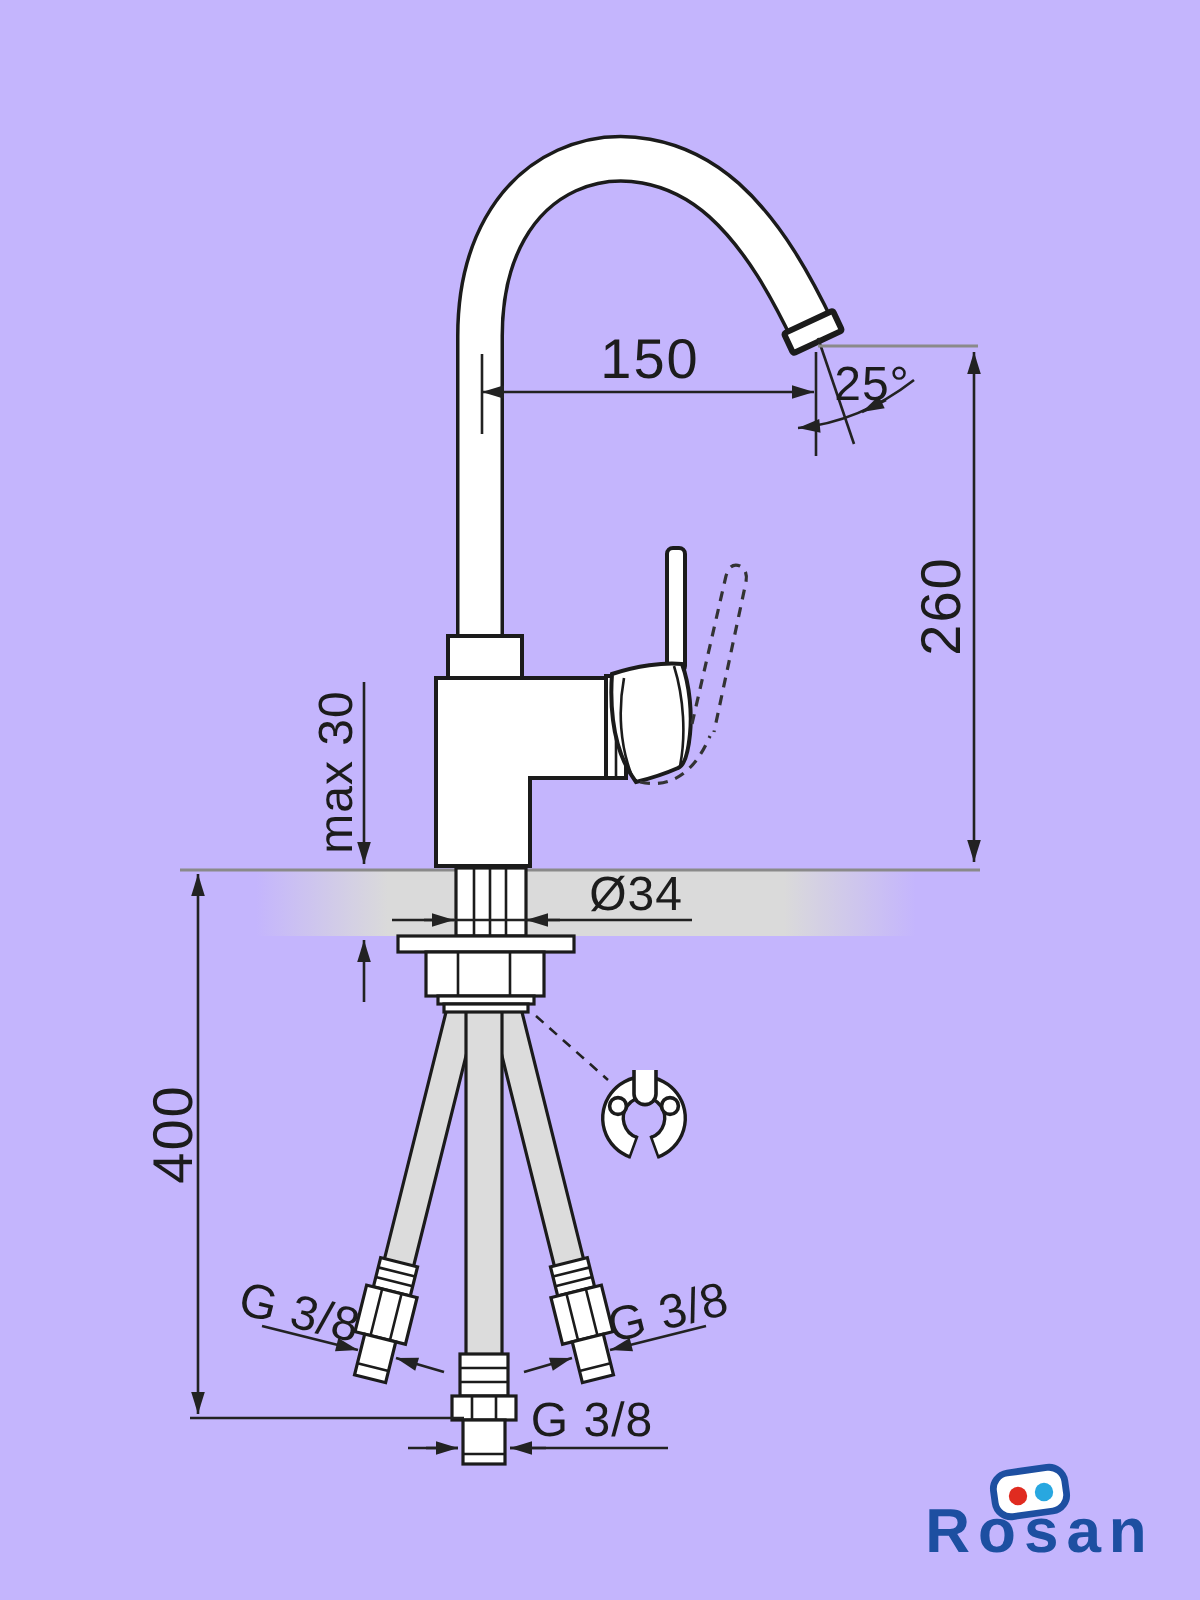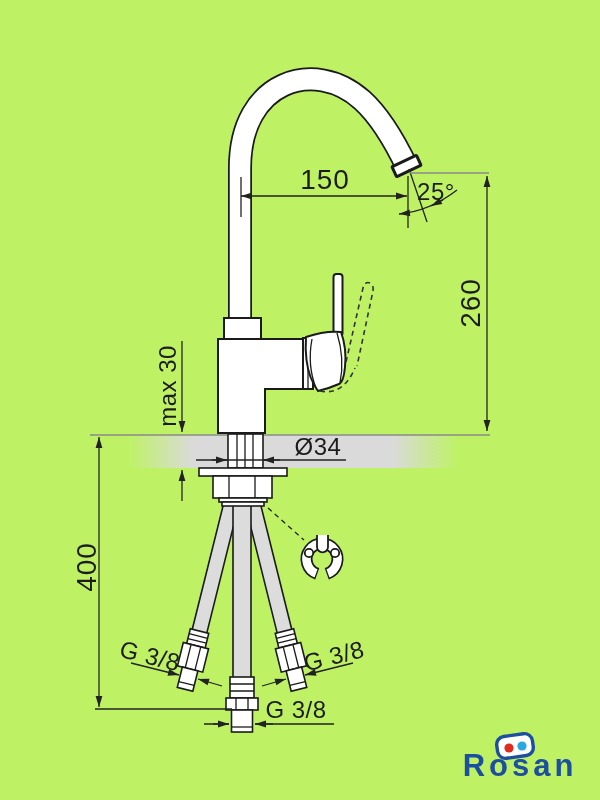--- a/index.html
+++ b/index.html
@@ -1,16 +1,16 @@
 <!DOCTYPE html>
 <html><head>
 <meta charset="utf-8">
 <style>
   html,body{margin:0;padding:0;background:#fff;}
-  .stage{position:relative;width:600px;height:800px;background:#bef264;overflow:hidden;
+  .stage{position:relative;width:600px;height:800px;background:#c4b5fd;overflow:hidden;
          font-family:"Liberation Sans", sans-serif;}
   svg{display:block}
   .fx{fill:#fff;stroke:#1b1b1b;stroke-width:2;}
   .fi{fill:none;stroke:#1b1b1b;stroke-width:1.3;}
   .hose{fill:#dcdcdc;stroke:#1b1b1b;stroke-width:1.6;}
   .fit{fill:#fff;stroke:#1b1b1b;stroke-width:1.6;}
   .dl{fill:none;stroke:#222;stroke-width:1.3;}
   .ref{fill:none;stroke:#8a8a8a;stroke-width:1.5;}
   .dash{fill:none;stroke:#333;stroke-width:1.6;stroke-dasharray:5 4;}
   .lead{fill:none;stroke:#222;stroke-width:1.3;stroke-dasharray:5 4;}

